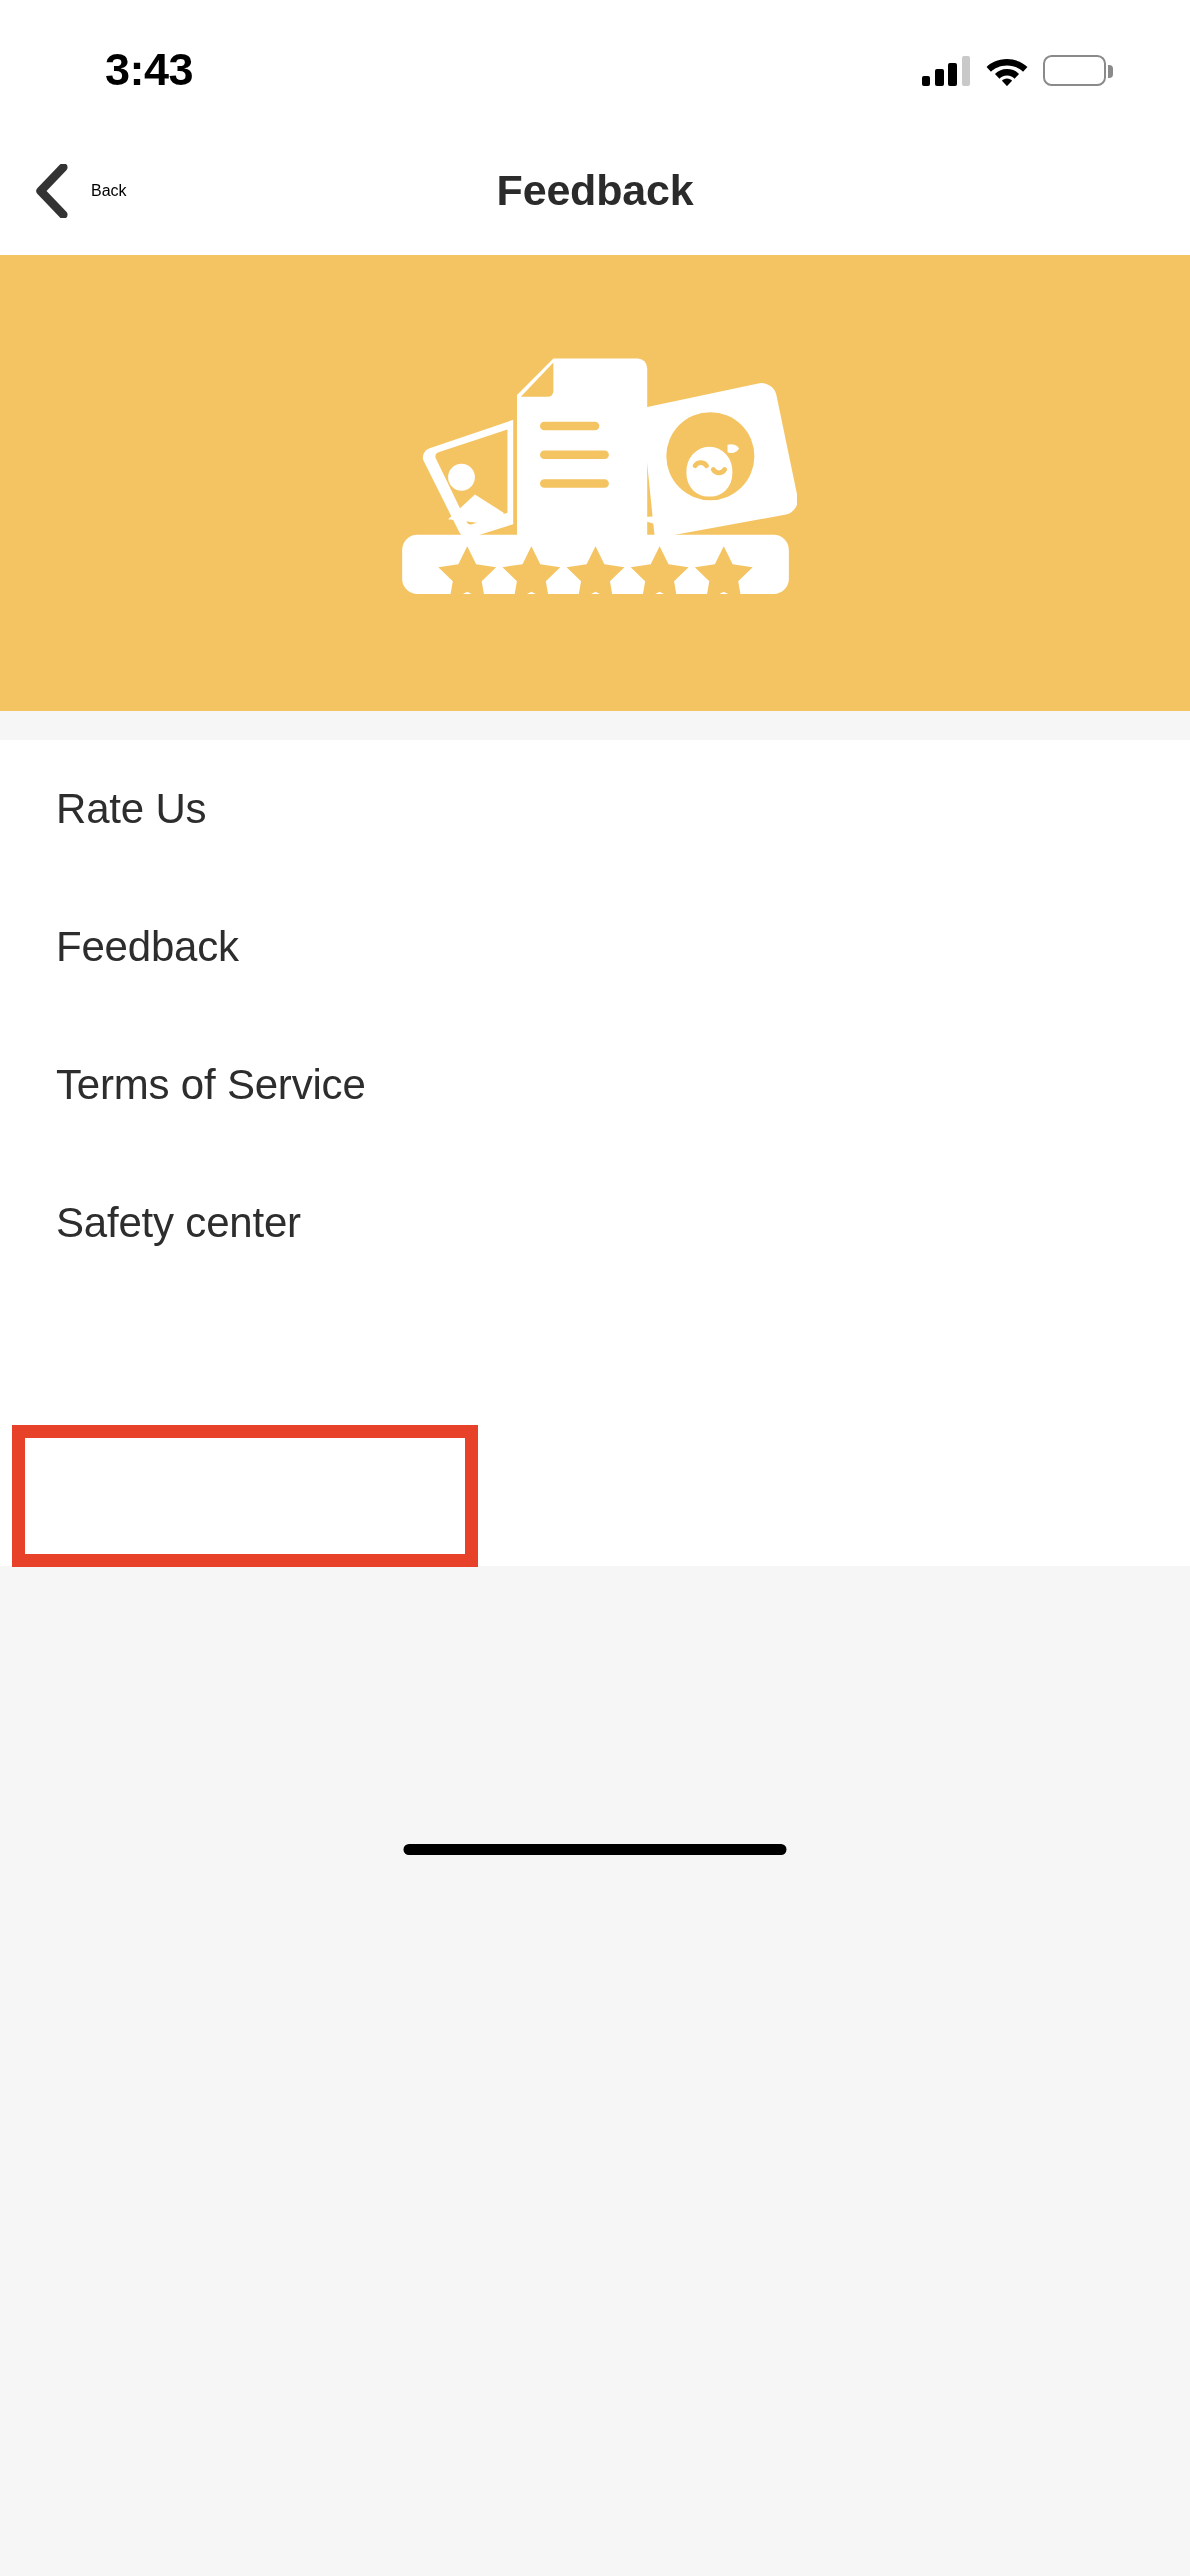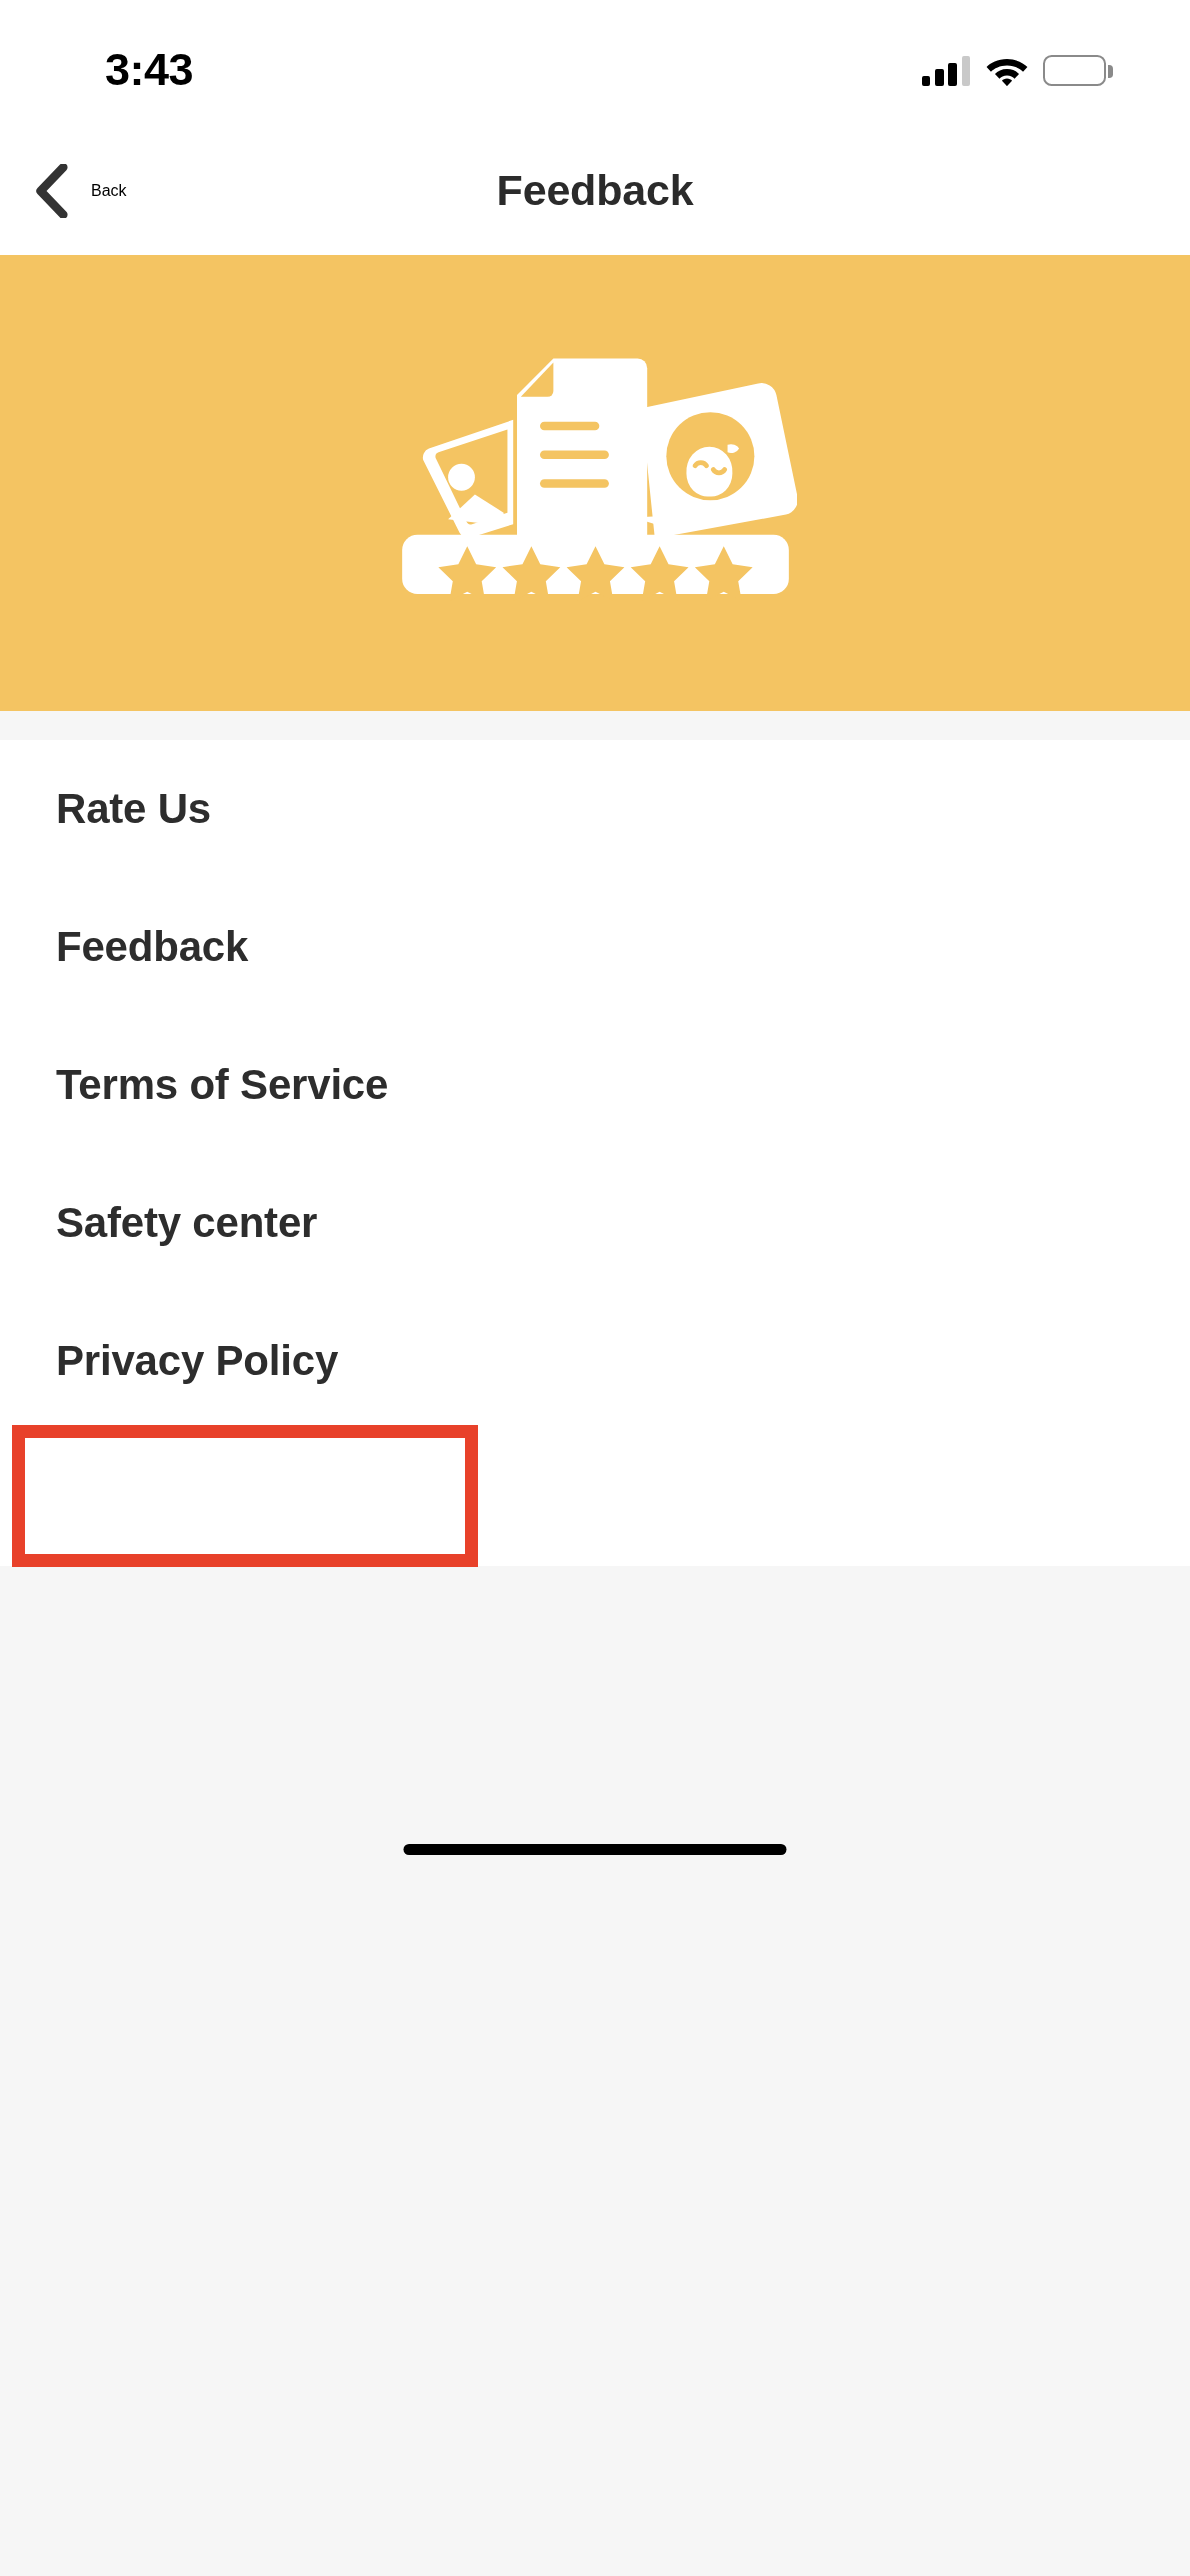--- a/index.html
+++ b/index.html
@@ -122,21 +122,21 @@
   .menu-item {
     position:relative;
     width:1190px; height:138px;
     display:flex; align-items:center;
     padding-left:56px;
     cursor:pointer;
   }
   .menu-item-label {
     font-size:42px;
     color:#2d2d2d;
-    font-weight:700;
+    font-weight:400;
     letter-spacing:-0.2px;
     line-height:1;
   }
 
   
   #delete-account-highlight {
     position:absolute;
     left:11.5px;
     top:1425px;
     width:466px;
@@ -247,23 +247,20 @@
     </div>
     <div class="menu-item">
       <span class="menu-item-label">Feedback</span>
     </div>
     <div class="menu-item">
       <span class="menu-item-label">Terms of Service</span>
     </div>
     <div class="menu-item">
       <span class="menu-item-label">Safety center</span>
     </div>
-    <div class="menu-item">
-      <span class="menu-item-label">Privacy Policy</span>
-    </div>
   </div>
 
   <div id="delete-account-highlight"></div>
 
   <div id="page-filler"></div>
 
   <div id="home-indicator"></div>
 
 </div>
 

